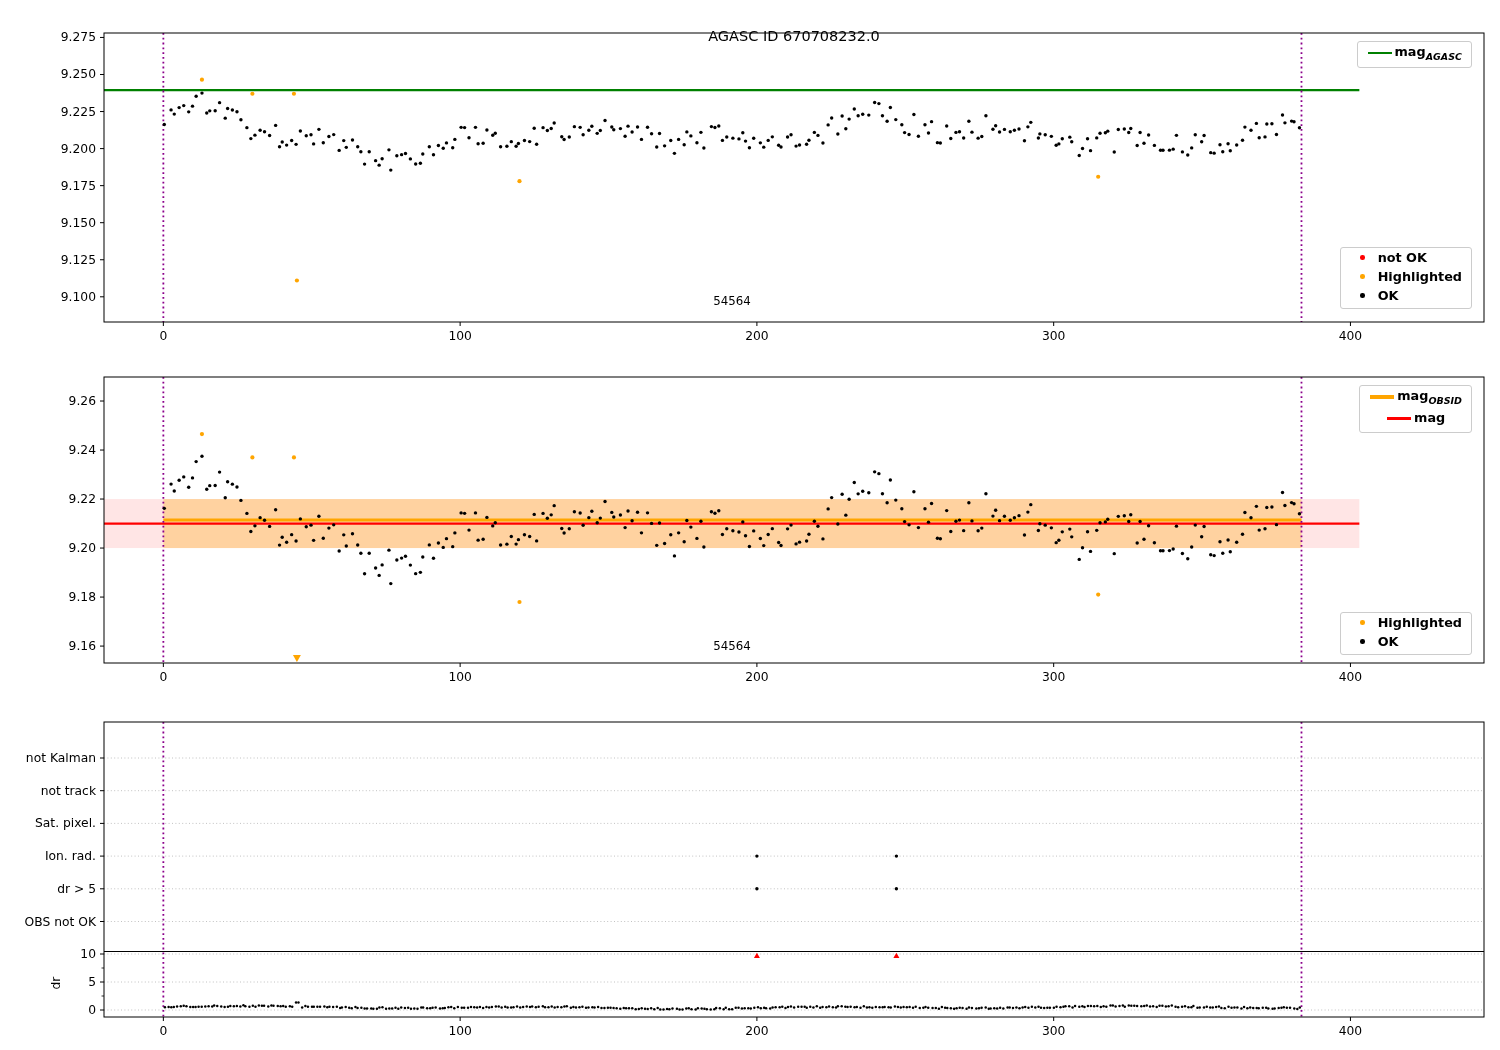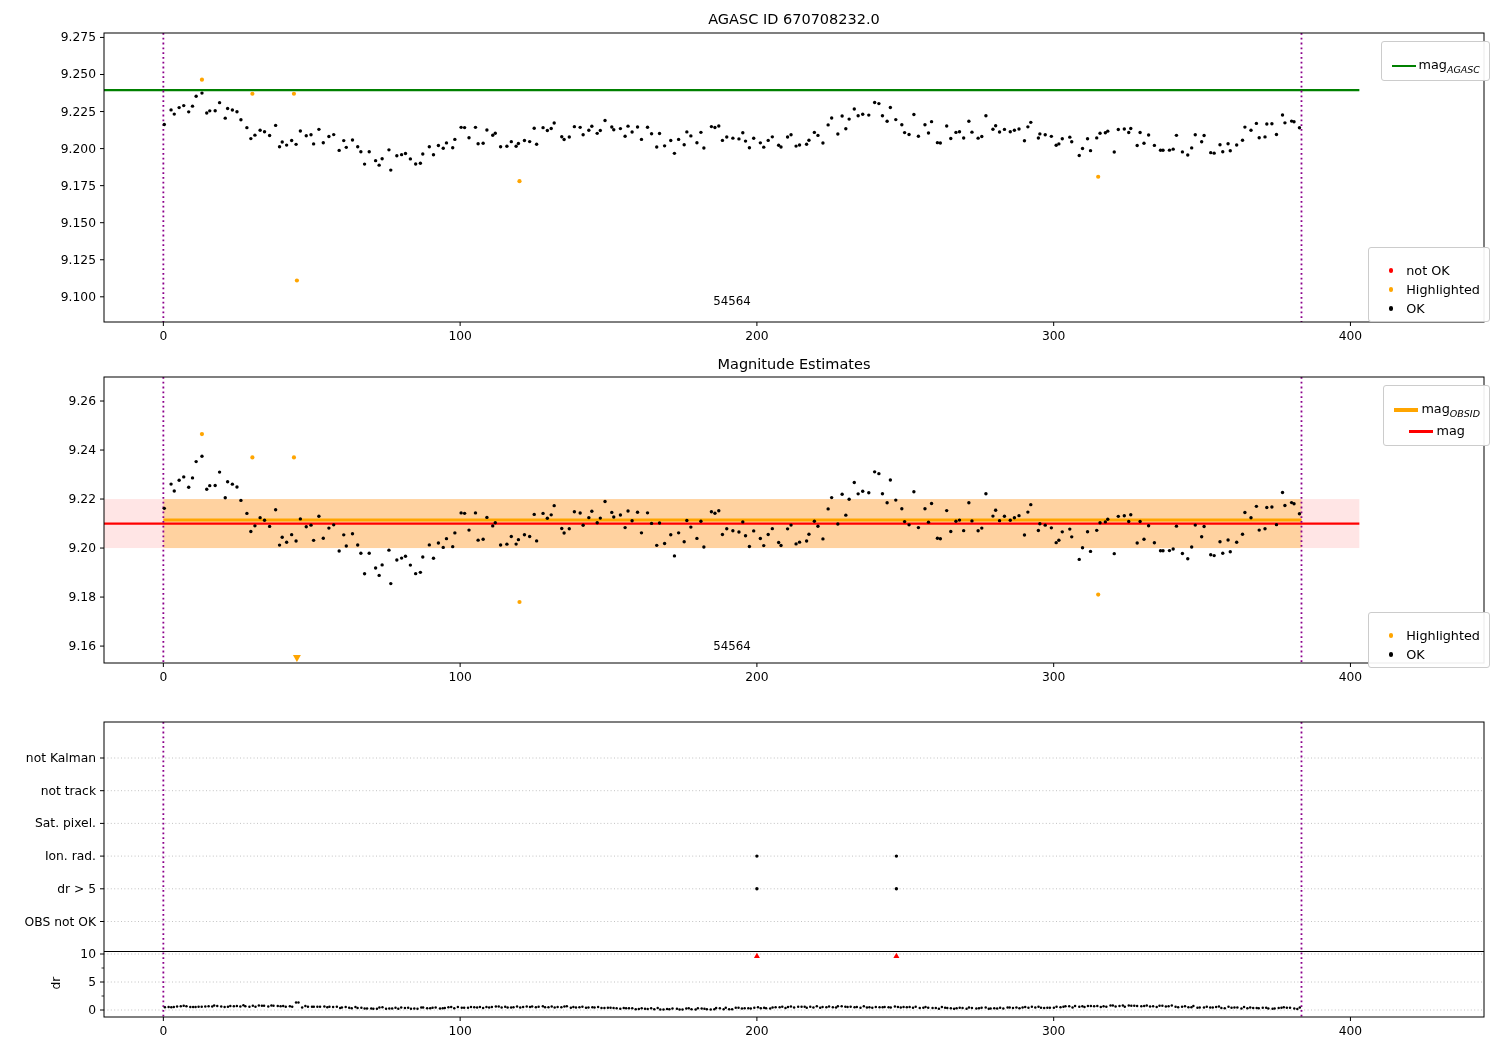--- a/index.html
+++ b/index.html
@@ -1,23 +1,23 @@
 <!DOCTYPE html>
 <html><head>
 <meta charset="utf-8">
 <style>
   html,body{margin:0;padding:0;background:#fff;}
   body{font-family:"DejaVu Sans",sans-serif;color:#000;}
   #figure{position:relative;width:1500px;height:1050px;background:#fff;overflow:hidden;}
   #chart-svg{position:absolute;left:0;top:0;}
   .plot-title{position:absolute;left:104px;width:1380px;text-align:center;font-size:14.5px;}
   .annotation{position:absolute;transform:translateX(-50%);font-size:11.8px;}
-  .legend{position:absolute;right:10px;border:1px solid #ccc;border-radius:3px;
-          background:rgba(255,255,255,0.92);padding:15px 9px 5px 7px;font-size:12.8px;
-          display:flex;flex-direction:column;gap:4px;}
+  .legend{position:absolute;right:28px;border:1px solid #ccc;border-radius:3px;
+          background:rgba(255,255,255,0.92);padding:2px 9px 5px 7px;font-size:12.8px;
+          display:flex;flex-direction:column;gap:4px;font-weight:bold;}
   .legend-row{display:flex;align-items:center;}
   .legend-handle{width:30px;display:flex;justify-content:center;align-items:center;flex:0 0 30px;}
   .swatch-line{display:inline-block;width:24px;}
   .swatch-dot{display:inline-block;border-radius:50%;width:4.5px;height:4.5px;}
   .legend-label{white-space:nowrap;}
   .legend-label sub{font-size:9.5px;font-style:italic;}
   .ylabel-rot{position:absolute;transform:rotate(-90deg);transform-origin:center;font-size:12.3px;}
 </style>
 </head>
 <body>
@@ -1032,22 +1032,21 @@
         <text x="96" y="958" text-anchor="end" font-size="12.3" fill="#000" font-family="DejaVu Sans, sans-serif">10</text>
         <line x1="100" y1="982" x2="104" y2="982" stroke="#000" stroke-width="1"></line>
         <text x="96" y="986" text-anchor="end" font-size="12.3" fill="#000" font-family="DejaVu Sans, sans-serif">5</text>
         <line x1="100" y1="1010" x2="104" y2="1010" stroke="#000" stroke-width="1"></line>
         <text x="96" y="1014" text-anchor="end" font-size="12.3" fill="#000" font-family="DejaVu Sans, sans-serif">0</text>
         <line x1="101.5" y1="968" x2="104" y2="968" stroke="#000" stroke-width="0.8"></line>
         <line x1="101.5" y1="996" x2="104" y2="996" stroke="#000" stroke-width="0.8"></line>
       </g>
     </svg>
 
-  <div class="plot-title" style="top:11px;">AGASC ID 670708232.0</div>
-  <div class="plot-title" style="top:356px;">Magnitude Estimates</div>
+  <div class="plot-title" style="top:28px;">AGASC ID 670708232.0</div>
 
   <div class="annotation" style="left:732px;top:294px;">54564</div>
   <div class="annotation" style="left:732px;top:639px;">54564</div>
 
   <div class="ylabel-rot" style="left:50px;top:976px;">dr</div>
 
   <div class="legend" style="top:41px;">
     <div class="legend-row">
       <span class="legend-handle">
           <span class="swatch-line" style="height: 2.5px; background-color: rgb(0, 128, 0);"></span>

